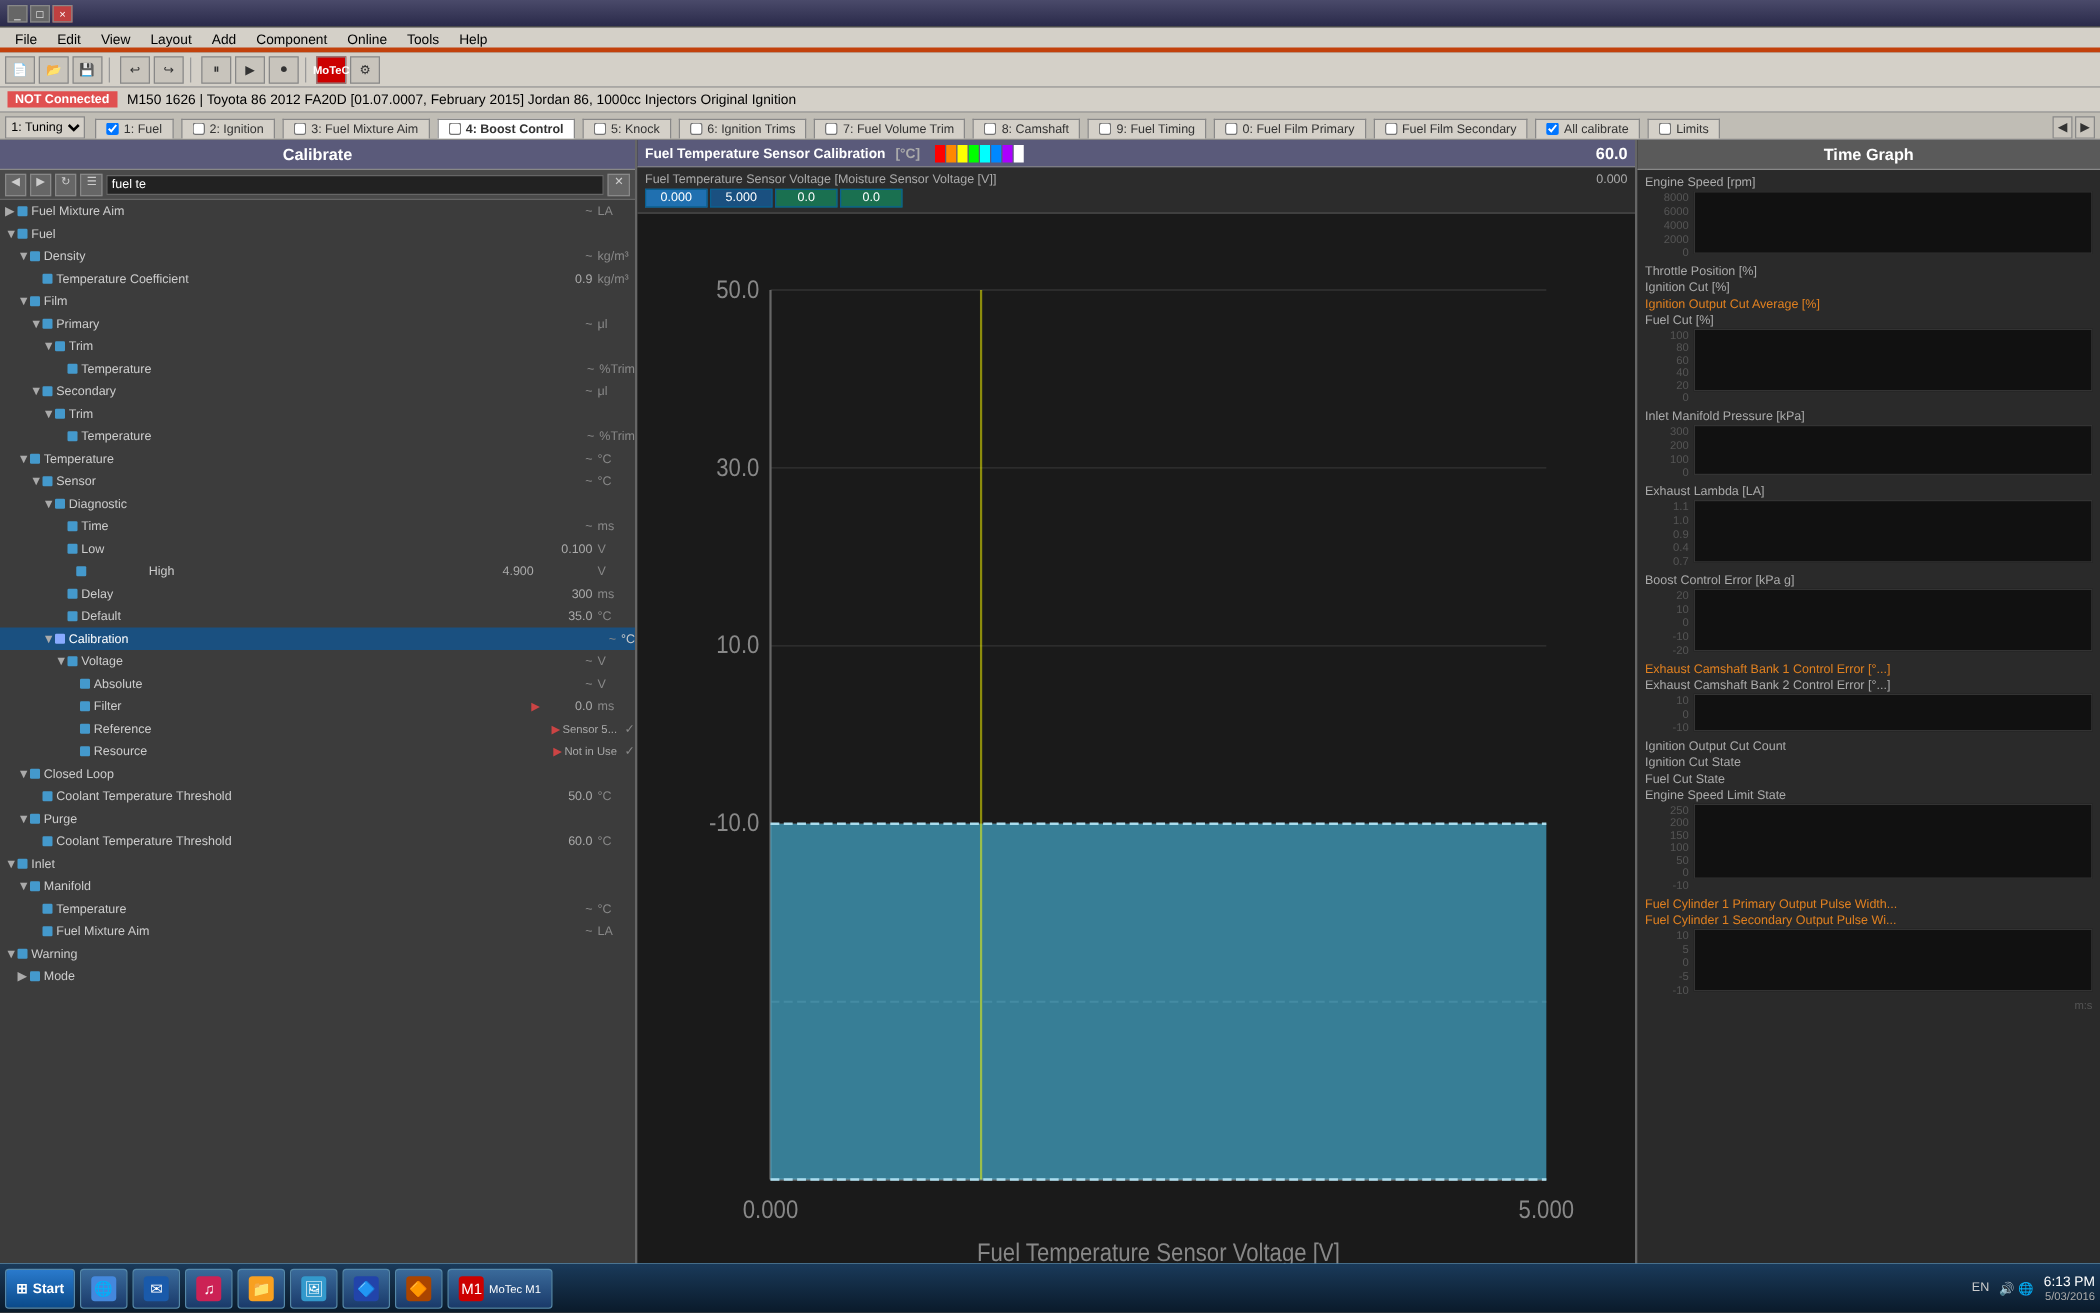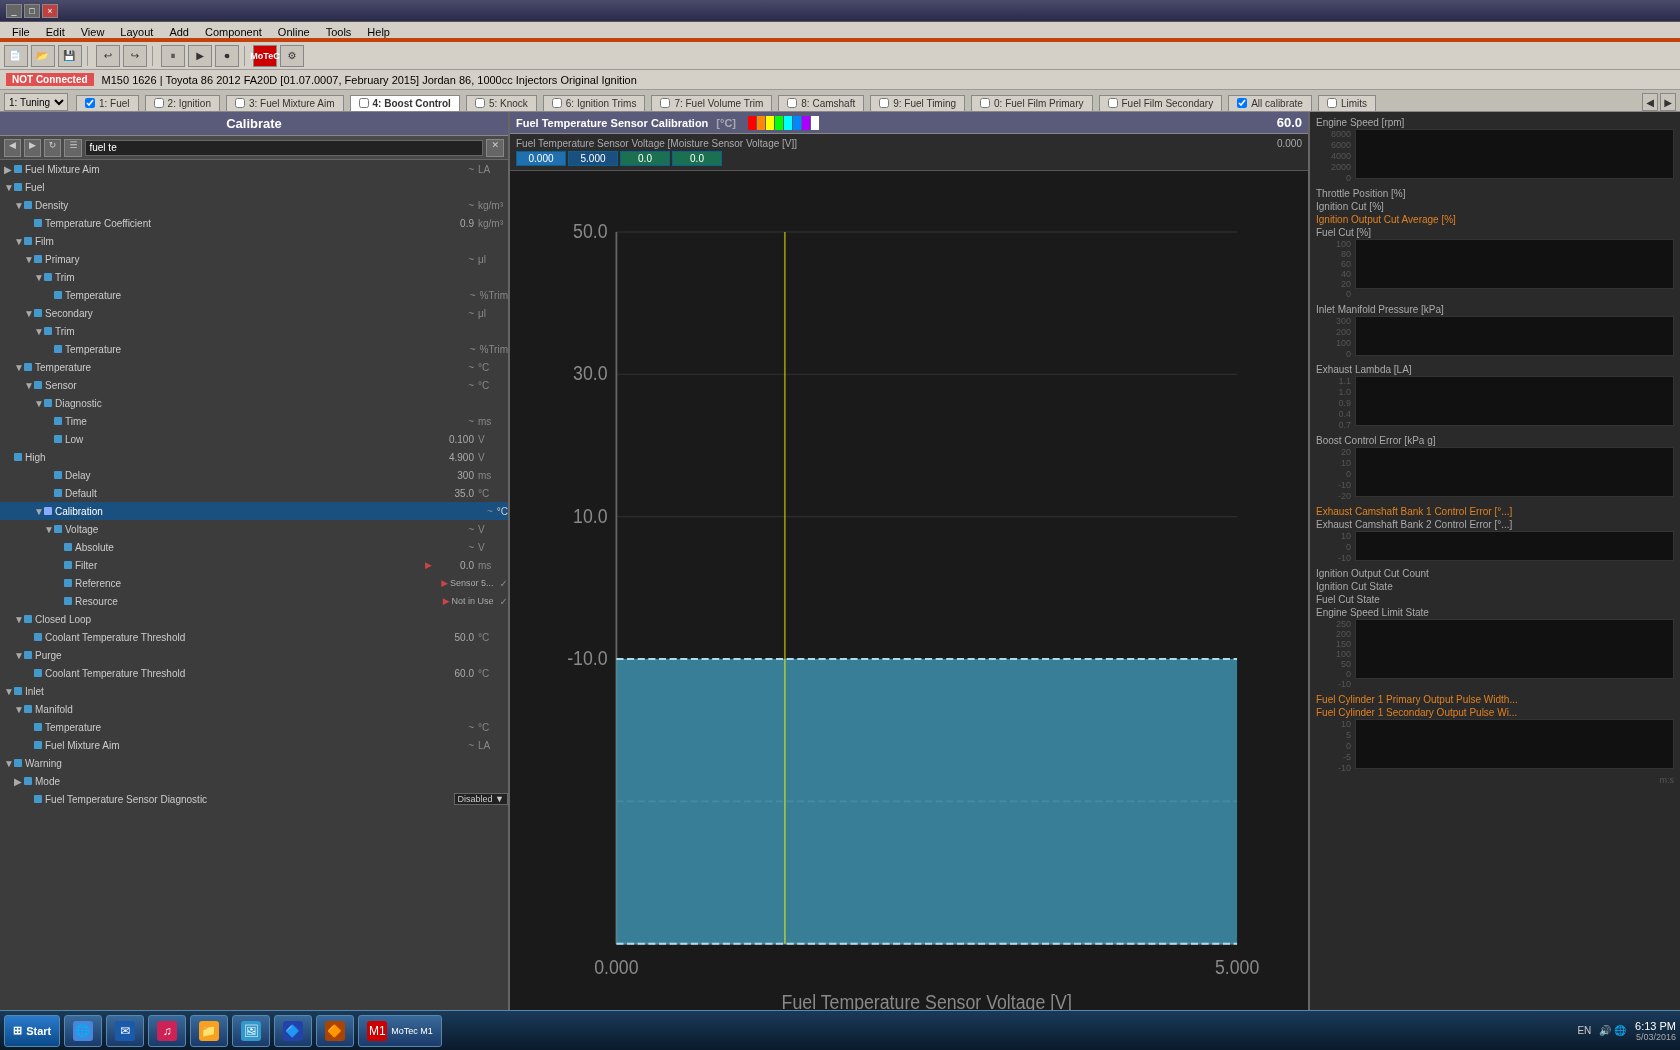--- a/index.html
+++ b/index.html
@@ -538,21 +538,21 @@
       </div>
 
       <div class="tree-item" style="padding-left:44px;">
         <span style="width:10px;"></span>
         <span class="icon square"></span>
         <span class="label">Low</span>
         <span class="value" style="margin-left:auto;">0.100</span>
         <span class="unit">V</span>
       </div>
 
-      <div class="tree-item" style="">
+      <div class="tree-item" style="gap:47px;">
         <span style="width:10px;"></span>
         <span class="icon square"></span>
         <span class="label">High</span>
         <span class="value" style="margin-left:auto;">4.900</span>
         <span class="unit">V</span>
       </div>
 
       <div class="tree-item" style="padding-left:44px;">
         <span style="width:10px;"></span>
         <span class="icon square"></span>
@@ -681,26 +681,20 @@
         <span class="icon square"></span>
         <span class="label">Warning</span>
       </div>
 
       <div class="tree-item" style="padding-left:14px;">
         <span class="arrow">▶</span>
         <span class="icon square"></span>
         <span class="label">Mode</span>
       </div>
 
-      <div class="tree-item" style="padding-left:24px;">
-        <span style="width:10px;"></span>
-        <span class="icon square"></span>
-        <span class="label">Fuel Temperature Sensor Diagnostic</span>
-        <span style="margin-left:auto;background:#222;border:1px solid #666;padding:0 3px;color:#ccc;font-size:9px;">Disabled ▼</span>
-      </div>
 
     </div>
   </div>
 
   <div id="mid-panel">
     <div id="mid-header">
       <span>Fuel Temperature Sensor Calibration</span>
       <span style="color:#aaa;">[°C]</span>
 
       <div style="display:flex;gap:1px;margin-left:4px;">
@@ -758,20 +752,23 @@
 
         <line x1="60" y1="240" x2="410" y2="240" stroke="#aaddee" stroke-width="1" stroke-dasharray="4,2"></line>
         <line x1="60" y1="380" x2="410" y2="380" stroke="#aaddee" stroke-width="1" stroke-dasharray="4,2"></line>
 
         <line x1="155" y1="30" x2="155" y2="380" stroke="#ffff00" stroke-width="1" opacity="0.5"></line>
       </svg>
     </div>
   </div>
 
   <div id="right-panel">
+    <div id="right-header">
+      <span>Time Graph</span>
+    </div>
     <div id="time-graph-content">
 
       <div class="tg-section">
         <div class="tg-label">Engine Speed [rpm]</div>
         <div style="display:flex;font-size:9px;color:#555;">
           <div style="display:flex;flex-direction:column;align-items:flex-end;width:35px;gap:1px;">
             <span>8000</span>
               <span>6000</span>
               <span>4000</span>
               <span>2000</span>

